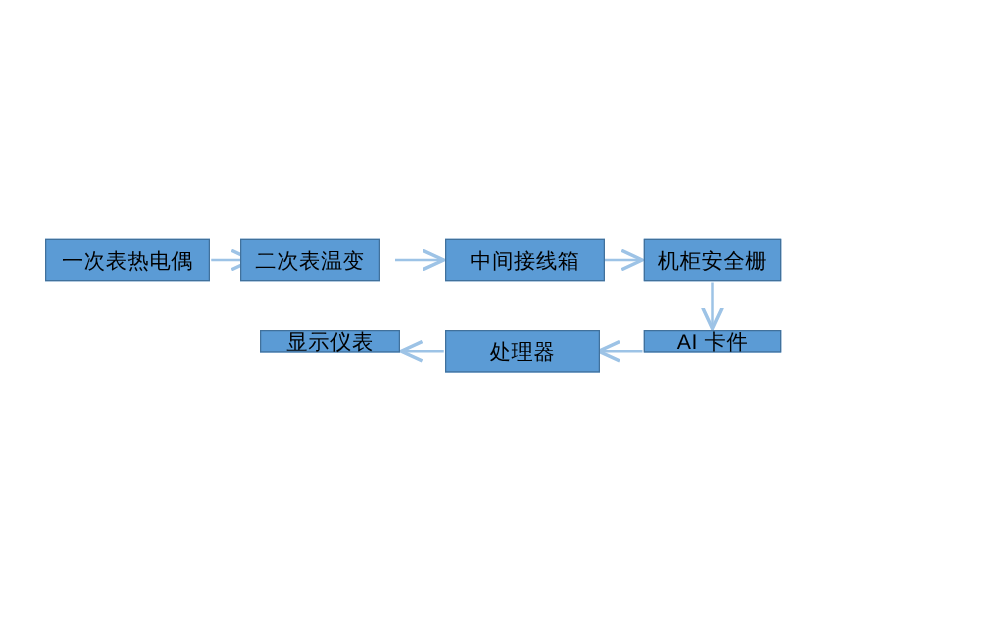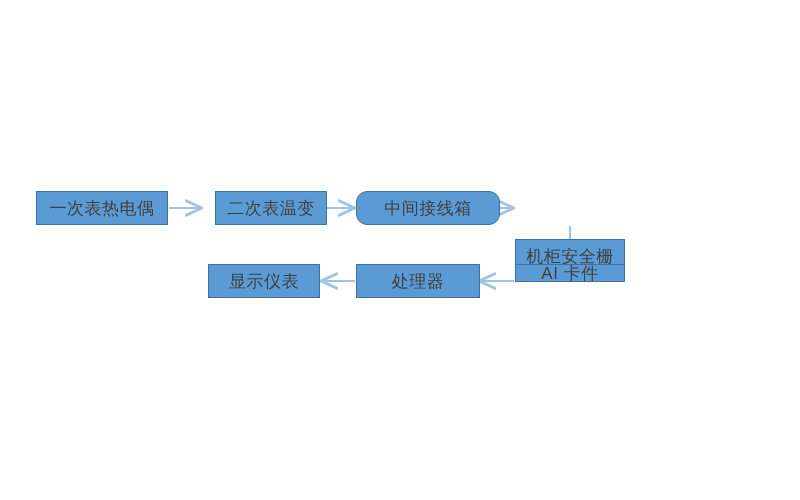--- a/index.html
+++ b/index.html
@@ -16,21 +16,21 @@
     width: 800px;
     height: 500px;
     background: #ffffff;
     overflow: hidden;
   }
   .node {
     position: absolute;
     box-sizing: border-box;
     background: #5b9bd5;
     border: 1px solid #41719c;
-    color: #404040;
+    color: #000000;
     display: flex;
     align-items: center;
     justify-content: center;
     font-size: 17px;
     letter-spacing: 0.5px;
     line-height: 1;
     white-space: nowrap;
     user-select: none;
   }
   .node .label {
@@ -73,37 +73,37 @@
 
     <line x1="514" y1="281" x2="480" y2="281" stroke="#9dc3e6" stroke-width="2" marker-end="url(#arrow-left)"></line>
 
     <line x1="355" y1="281" x2="322" y2="281" stroke="#9dc3e6" stroke-width="2" marker-end="url(#arrow-left)"></line>
   </svg>
 
   <div class="node" style="left:36px; top:191px; width:132px; height:34px;">
     <span class="label">一次表热电偶</span>
   </div>
 
-  <div class="node" style="left:215px; top:191px; width:112px; height:34px;">
+  <div class="node" style="left:192px; top:191px; width:112px; height:34px;">
     <span class="label">二次表温变</span>
   </div>
 
-  <div class="node" style="left:356px; top:191px; width:144px; height:34px;border-radius:11px;">
+  <div class="node" style="left:356px; top:191px; width:128px; height:34px;">
     <span class="label">中间接线箱</span>
   </div>
 
-  <div class="node" style="left:515px; top:191px; width:110px; height:34px;margin-top:48px;">
+  <div class="node" style="left:515px; top:191px; width:110px; height:34px;">
     <span class="label">机柜安全栅</span>
   </div>
 
   <div class="node" style="left:515px; top:264px; width:110px; height:18px;">
     <span class="label">AI 卡件</span>
   </div>
 
   <div class="node" style="left:356px; top:264px; width:124px; height:34px;">
     <span class="label">处理器</span>
   </div>
 
-  <div class="node" style="left:208px; top:264px; width:112px; height:34px;text-align:right;">
+  <div class="node" style="left:208px; top:264px; width:112px; height:18px;text-align:right;">
     <span class="label">显示仪表</span>
   </div>
 
 </div>
 
 </body></html>

